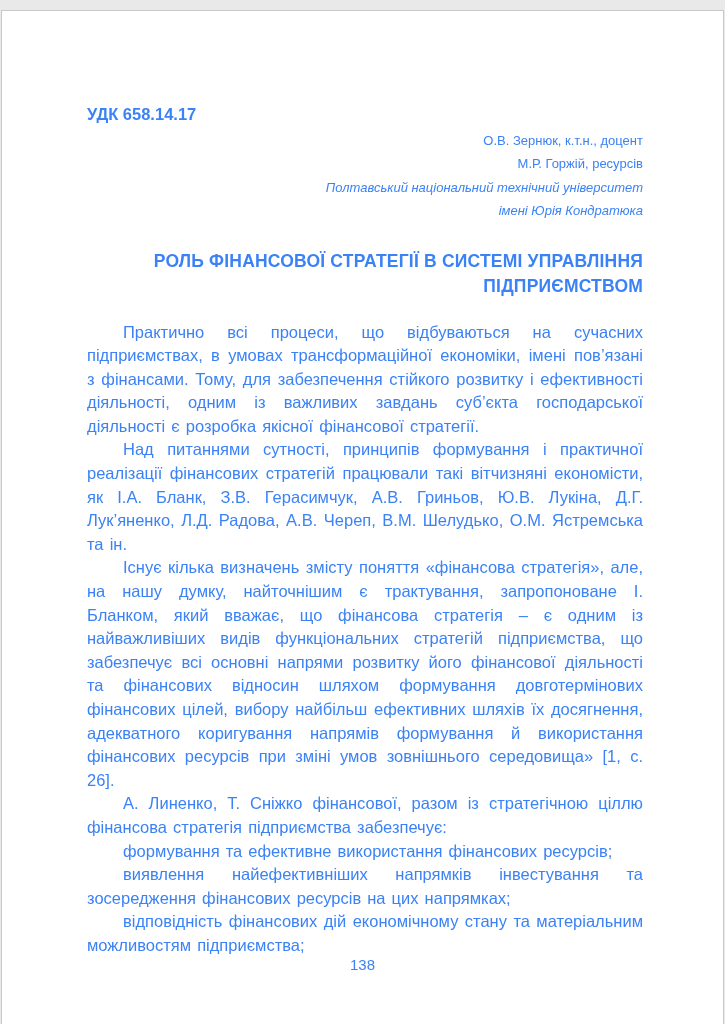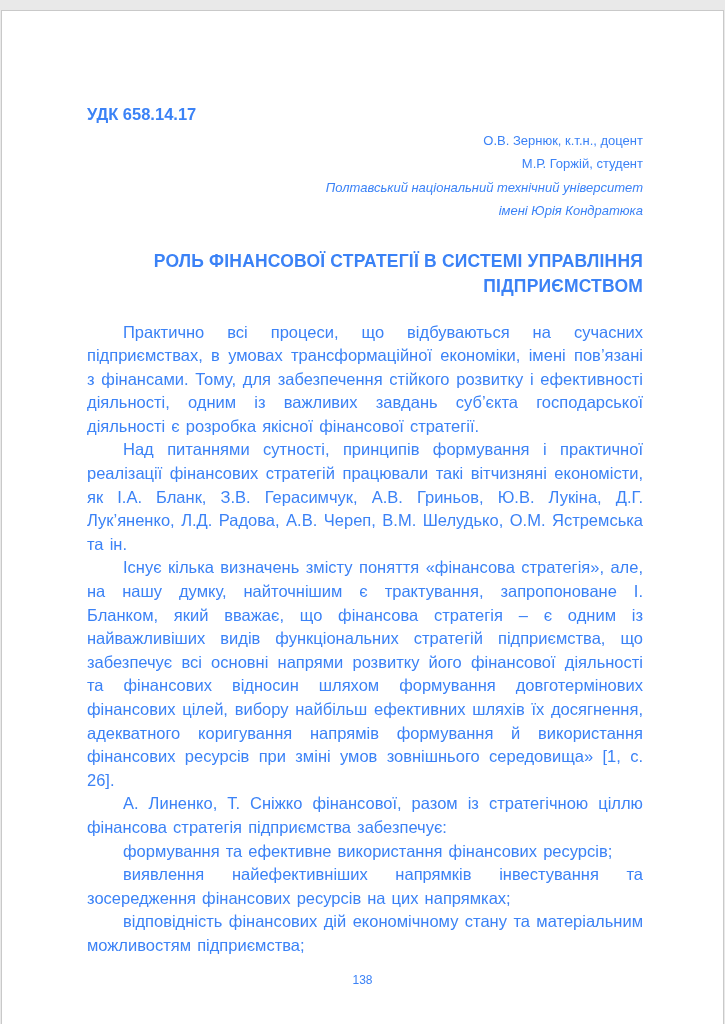--- a/index.html
+++ b/index.html
@@ -50,38 +50,38 @@
   .body p {
     margin: 0;
     font-size: 16.5px;
     line-height: 23.6px;
     text-align: justify;
     text-indent: 36px;
     word-spacing: 1.5px;
   }
   .page-number {
     position: absolute;
-    bottom: 44px;
+    bottom: 58px;
     left: 0;
     width: 100%;
     text-align: center;
-    font-size: 12px;
+    font-size: 15px;
   }
 </style>
 </head>
 <body>
 
 <div class="page">
   <div class="content">
 
     <div class="udc">УДК 658.14.17</div>
 
     <div class="byline">
       <div>О.В. Зернюк, к.т.н., доцент</div>
-      <div>М.Р. Горжій, студент</div>
+      <div>М.Р. Горжій, ресурсів</div>
       <div class="italic">Полтавський національний технічний університет</div>
       <div class="italic">імені Юрія Кондратюка</div>
     </div>
 
     <h1 class="title">РОЛЬ ФІНАНСОВОЇ СТРАТЕГІЇ В СИСТЕМІ УПРАВЛІННЯ ПІДПРИЄМСТВОМ</h1>
 
     <div class="body">
       <p>Практично всі процеси, що відбуваються на сучасних підприємствах, в умовах трансформаційної економіки, імені пов’язані з фінансами. Тому, для забезпечення стійкого розвитку і ефективності діяльності, одним із важливих завдань суб’єкта господарської діяльності є розробка якісної фінансової стратегії.</p>
       <p>Над питаннями сутності, принципів формування і практичної реалізації фінансових стратегій працювали такі вітчизняні економісти, як І.А. Бланк, З.В. Герасимчук, А.В. Гриньов, Ю.В. Лукіна, Д.Г. Лук’яненко, Л.Д. Радова, А.В. Череп, В.М. Шелудько, О.М. Ястремська та ін.</p>
       <p>Існує кілька визначень змісту поняття «фінансова стратегія», але, на нашу думку, найточнішим є трактування, запропоноване І. Бланком, який вважає, що фінансова стратегія – є одним із найважливіших видів функціональних стратегій підприємства, що забезпечує всі основні напрями розвитку його фінансової діяльності та фінансових відносин шляхом формування довготермінових фінансових цілей, вибору найбільш ефективних шляхів їх досягнення, адекватного коригування напрямів формування й використання фінансових ресурсів при зміні умов зовнішнього середовища» [1, с. 26].</p>

